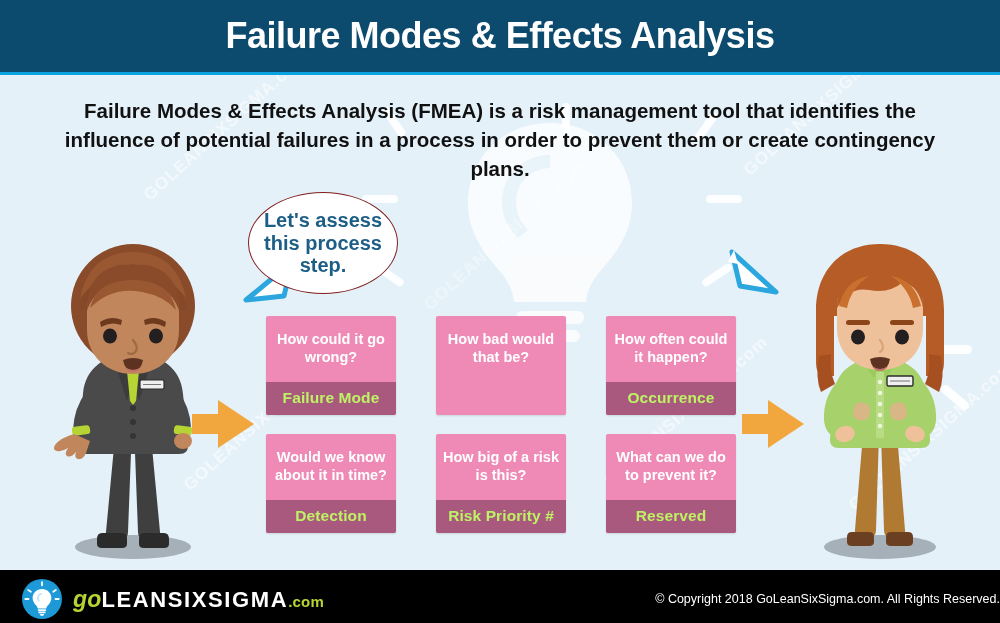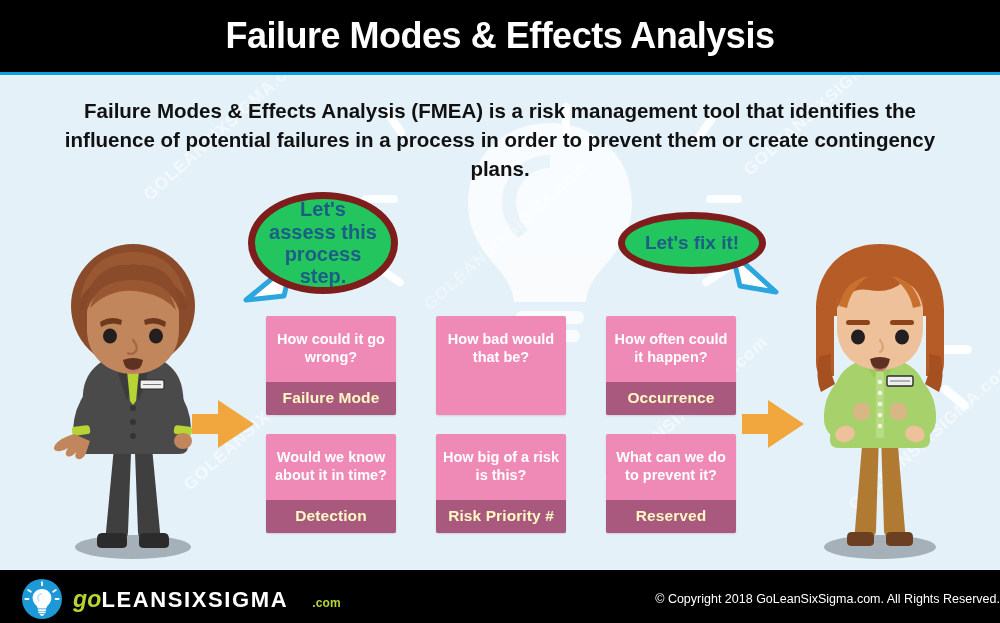--- a/index.html
+++ b/index.html
@@ -7,21 +7,21 @@
     width:1000px;height:623px;overflow:hidden;
     font-family:"Liberation Sans", sans-serif;
     background:#E4F1F9;
     position:relative;
   }
   .stage{position:absolute;inset:0;width:1000px;height:623px;overflow:hidden;}
 
   
   .header{
     position:absolute;left:0;top:0;width:1000px;height:72px;
-    background:#000000;
+    background:#0c4a6e;
     display:flex;align-items:center;justify-content:center;
     z-index:30;
   }
   .header .title{
     color:#ffffff;font-size:36px;font-weight:bold;letter-spacing:-0.5px;
     font-family:"Liberation Sans", sans-serif;
     text-shadow:0 1px 0 rgba(0,0,0,0.05);
   }
   .header-underline{
     position:absolute;left:0;top:72px;width:1000px;height:3px;
@@ -36,22 +36,22 @@
     letter-spacing:1px;transform:rotate(-42deg);transform-origin:left top;
     white-space:nowrap;font-family:"Liberation Sans", sans-serif;
   }
   .wm-ray{position:absolute;background:#ffffff;border-radius:6px;opacity:.9;}
 
   
   .char{position:absolute;z-index:12;}
 
   
   .bubble{
-    position:absolute;z-index:20;background:#22c55e;
-    border:7px solid #7f1d1d;border-radius:50%;
+    position:absolute;z-index:20;background:#ffffff;
+    border:1px solid #7f1d1d;border-radius:50%;
     display:flex;align-items:center;justify-content:center;text-align:center;
     color:#1D5E86;font-weight:bold;line-height:1.12;
     font-family:"Liberation Sans", sans-serif;
   }
   .bubble-l{left:248px;top:192px;width:150px;height:102px;font-size:20px;padding:0 10px;box-sizing:border-box;}
   .bubble-r{left:618px;top:212px;width:148px;height:62px;font-size:19px;padding:0 8px;box-sizing:border-box;}
   .tail{position:absolute;z-index:19;}
 
   
   .arrow{position:absolute;z-index:14;}
@@ -64,21 +64,21 @@
     width:146px;background:#EE8AB5;border-radius:2px;overflow:hidden;
     box-shadow:0 1px 2px rgba(0,0,0,.12);
     display:flex;flex-direction:column;
   }
   .card-q{
     color:#ffffff;font-weight:bold;font-size:14.5px;line-height:1.18;
     text-align:center;padding:15px 6px 16px;height:66px;box-sizing:border-box;
     display:flex;align-items:center;justify-content:center;
   }
   .card-t{
-    background:#A9587E;color:#fef9c3;font-weight:bold;font-size:15.5px;
+    background:#A9587E;color:#bef264;font-weight:bold;font-size:15.5px;
     text-align:center;padding:7px 4px 8px;letter-spacing:.1px;
   }
 
   
   .desc{
     position:absolute;left:55px;top:96px;width:890px;z-index:18;
     text-align:center;color:#111111;font-size:20.5px;line-height:1.42;
     font-weight:bold;font-family:"Liberation Sans", sans-serif;
   }
 
@@ -86,21 +86,21 @@
   .footer{
     position:absolute;left:0;top:570px;width:1000px;height:58px;
     background:#000000;z-index:30;display:flex;align-items:center;
   }
   .logo-wrap{display:flex;align-items:center;margin-left:22px;}
   .logo-mark{width:40px;height:40px;}
   .logo-text{margin-left:11px;font-size:21px;font-weight:bold;letter-spacing:.2px;
     font-family:"Liberation Sans", sans-serif;display:flex;align-items:baseline;}
   .logo-go{color:#B6D433;font-style:italic;font-weight:bold;font-size:23px;}
   .logo-lss{color:#ffffff;letter-spacing:1.6px;font-size:22px;}
-  .logo-com{color:#B6D433;font-size:12px;letter-spacing:.2px;margin-left:24px;}
+  .logo-com{color:#B6D433;font-size:15px;letter-spacing:.2px;}
   .copyright{
     margin-left:auto;color:#ffffff;font-size:12.5px;
     font-family:"Liberation Sans", sans-serif;
   }
 </style>
 </head>
 <body>
 
 <div class="stage">
 
@@ -260,23 +260,20 @@
     <path d="M50 2 L56 14 L46 16 Z" fill="#ffffff"></path>
   </svg>
   <div class="bubble bubble-l">
     <span>Let's assess this process step.</span>
   </div>
 
   <svg class="tail" style="left:722px;top:248px;width:60px;height:52px;" viewBox="0 0 60 52">
     <path d="M10 4 L54 44 L18 38 Z" fill="#ffffff" stroke="#2BA6DE" stroke-width="5" stroke-linejoin="round"></path>
     <path d="M12 2 L6 14 L16 16 Z" fill="#ffffff"></path>
   </svg>
-  <div class="bubble bubble-r">
-    <span>Let's fix it!</span>
-  </div>
 
   <svg class="arrow" style="left:190px;top:396px;width:66px;height:56px;" viewBox="0 0 66 56">
     <path d="M2 18 L28 18 L28 4 L64 28 L28 52 L28 38 L2 38 Z" fill="#F2A63E"></path>
   </svg>
   <svg class="arrow" style="left:740px;top:396px;width:66px;height:56px;" viewBox="0 0 66 56">
     <path d="M2 18 L28 18 L28 4 L64 28 L28 52 L28 38 L2 38 Z" fill="#F2A63E"></path>
   </svg>
 
   <div class="cards">
 

